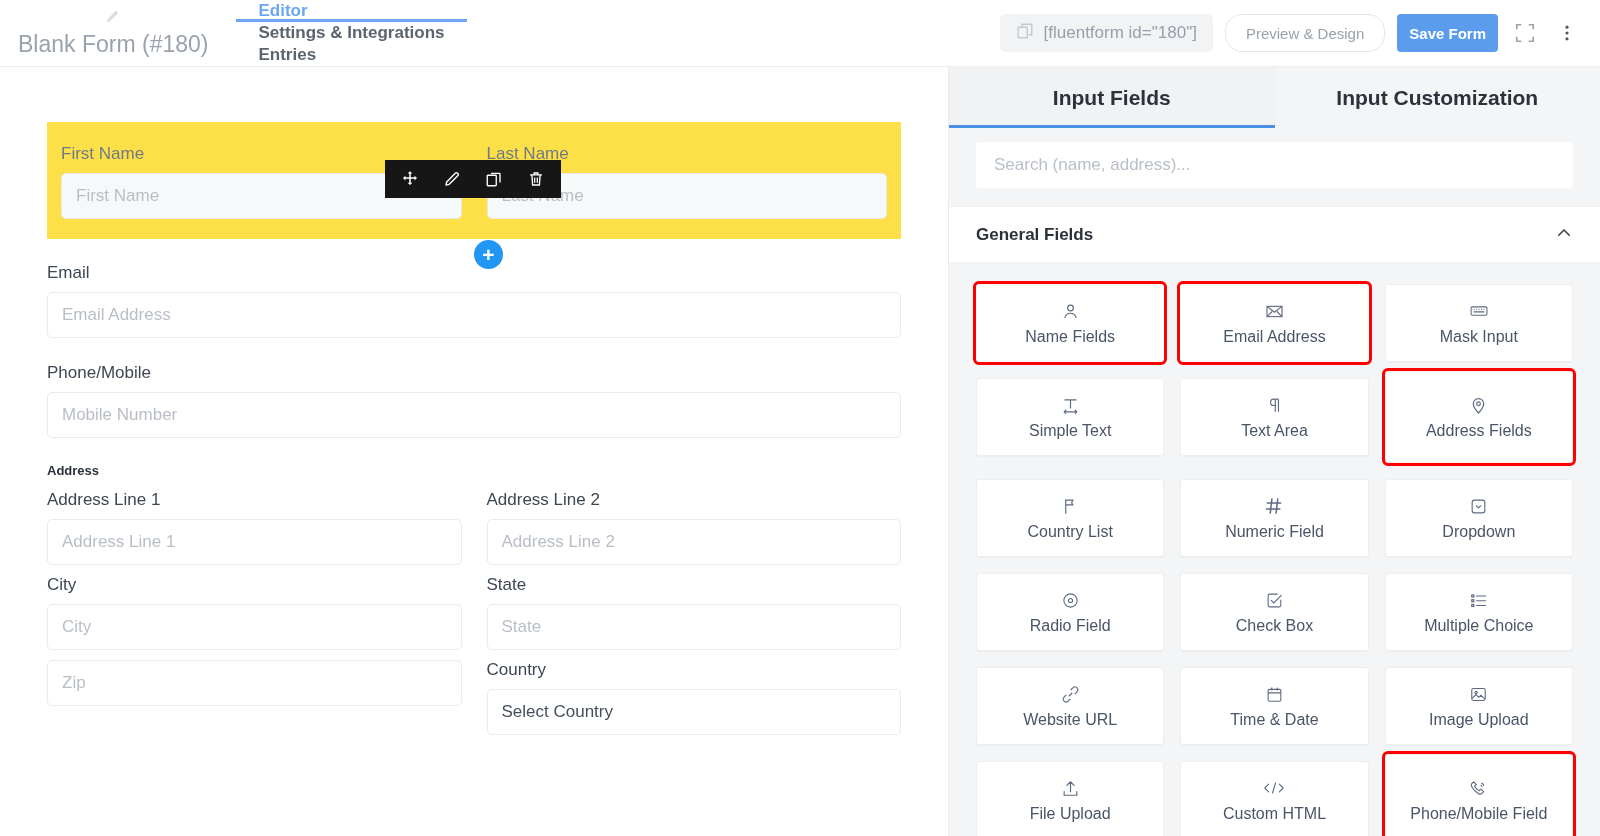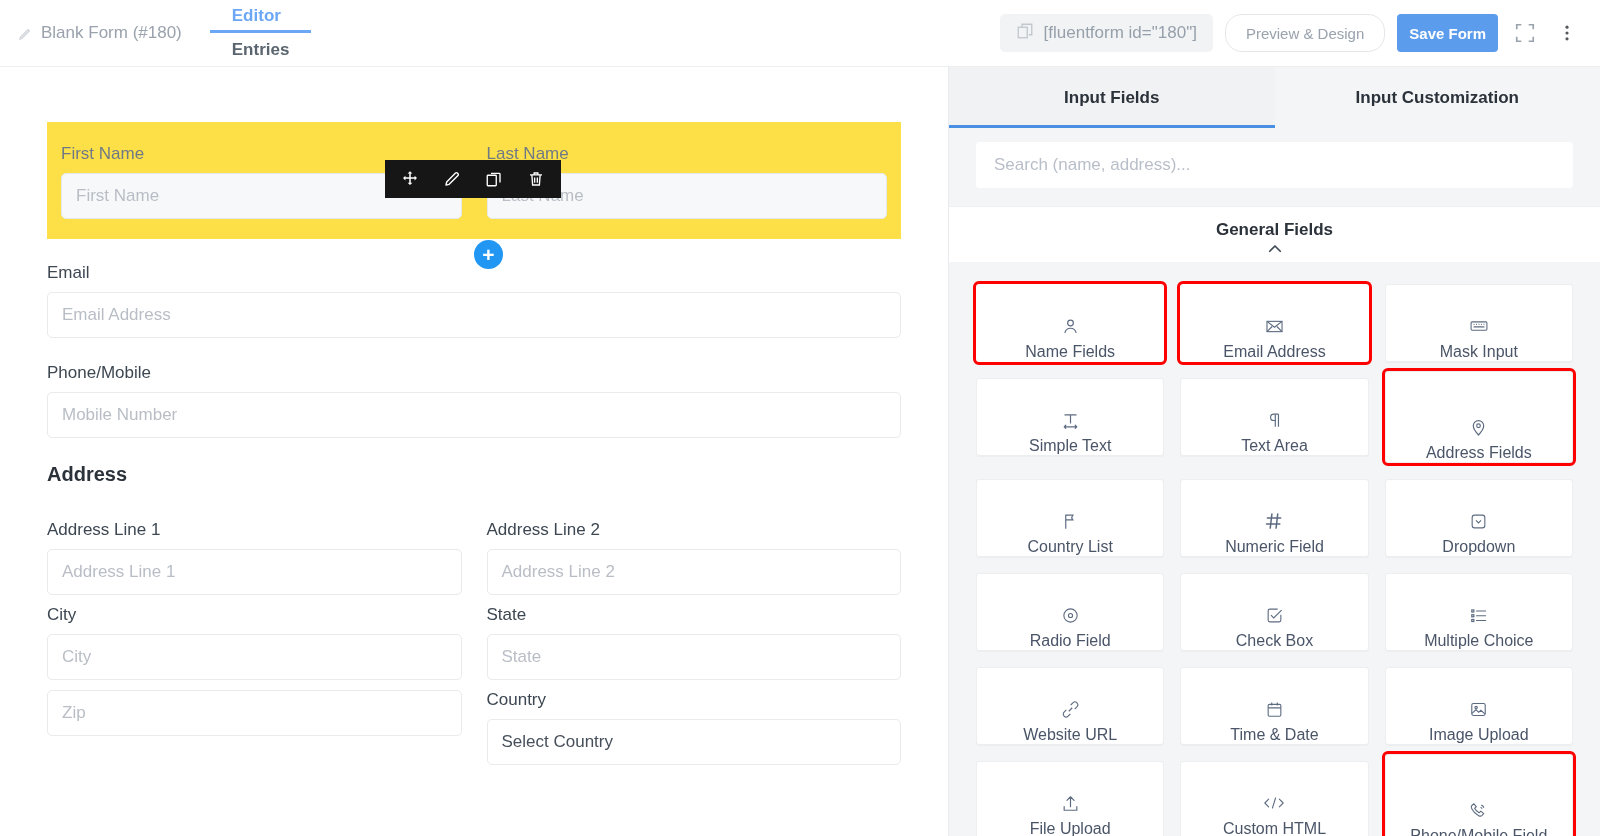--- a/index.html
+++ b/index.html
@@ -14,22 +14,23 @@
   .topbar {
     position: absolute; top: 0; left: 0;
     width: 1600px; height: 67px;
     background: #ffffff;
     border-bottom: 1px solid #eceef0;
     display: flex; align-items: center;
   }
   .form-title {
     display: flex; align-items: center; gap: 8px;
     margin-left: 18px;
-    color: #9aa2ad; font-size: 17px;
+    color: #9aa2ad; font-size: 23px;
     white-space: nowrap;
+    flex-direction: column;
   }
   .pencil-glyph {
     display: inline-block; width: 15px; height: 15px;
     position: relative; opacity: .6;
   }
   .pencil-glyph svg { display:block; }
 
   .main-nav { display: flex; align-items: stretch; height: 67px; margin-left: 28px; flex-direction: column; }
   .nav-tab {
     display: flex; align-items: center;
@@ -125,73 +126,72 @@
   .add-btn {
     position: absolute; left: 427px; top: 118px;
     width: 29px; height: 29px; border-radius: 50%;
     background: #2196f3; color: #fff;
     display: flex; align-items: center; justify-content: center;
     font-size: 21px; line-height: 1; z-index: 7; cursor: pointer;
     font-weight: bold;
   }
 
   .addr-group-title {
-    font-size: 20px; font-weight: bold; color: #2b323a;
-    margin-bottom: 34px; display: block;
+    font-size: 13px; font-weight: bold; color: #2b323a;
+    margin-bottom: 12px; display: block;
   }
   .addr-sub { margin-bottom: 10px; }
 
   
   .panel {
     position: absolute; top: 67px; left: 948px;
     width: 652px; height: 769px;
     background: #f4f5f7;
     border-left: 1px solid #e9ebee;
     overflow: hidden;
   }
   .panel-tabs {
     display: flex; height: 61px; background: #f4f5f7;
   }
   .panel-tab {
     flex: 1 1 0; display: flex; align-items: center; justify-content: center;
-    font-size: 17px; font-weight: bold; color: #2b323a;
+    font-size: 21px; font-weight: bold; color: #2b323a;
     cursor: pointer; position: relative;
   }
   .panel-tab.active { background: #f1f2f4; }
   .panel-tab.active::after {
     content: ""; position: absolute; left: 0; right: 0; bottom: 0;
     height: 3px; background: #4a90e2;
   }
   .panel-search-wrap { padding: 14px 27px 18px 27px; background: #f4f5f7; }
   .panel-search {
     width: 100%; height: 46px;
     background: #fff; border: 1px solid #fff; border-radius: 3px;
     padding: 0 17px; font-size: 17px; color: #3d4752;
     font-family: "Liberation Sans", sans-serif; outline: none;
   }
   .panel-search::placeholder { color: #b9bfc8; }
 
   .section-head {
     background: #ffffff;
     height: 56px; display: flex; align-items: center;
-    padding: 0 27px; justify-content: flex-end;
+    padding: 0 27px; justify-content: space-between;
     border-top: 1px solid #edeff1;
-    flex-direction: column;
   }
   .section-head .title { font-size: 17px; font-weight: bold; color: #2b323a; }
   .chev { color: #556; }
 
   .fields-grid {
     display: grid; grid-template-columns: repeat(3, 1fr);
     gap: 16px 16px; padding: 22px 27px 20px 27px;
   }
   .field-card {
     background: #fff; border: 1px solid #eceef0; border-radius: 3px;
     height: 78px;
-    display: flex; flex-direction: column; align-items: center; justify-content: flex-end;
+    display: flex; flex-direction: column; align-items: center; justify-content: center;
     gap: 6px; cursor: pointer;
     box-shadow: 0 1px 1px rgba(0,0,0,.03);
     position: relative;
   }
   .field-card .fc-icon { color: #5d6b81; height: 22px; display: flex; align-items: center; }
   .field-card .fc-label { font-size: 16px; color: #4a5568; white-space: nowrap; }
   .field-card.hl {
     outline: 3px solid #ff0000; outline-offset: 0px;
     border-color: transparent;
   }
@@ -212,20 +212,23 @@
       </svg>
     </span>
     <span>Blank Form (#180)</span>
   </div>
 
   <div class="main-nav">
     <div class="nav-tab active">
       <span>Editor</span>
     </div>
     <div class="nav-tab">
+      <span>Settings &amp; Integrations</span>
+    </div>
+    <div class="nav-tab">
       <span>Entries</span>
     </div>
   </div>
 
   <div class="topbar-right">
     <div class="shortcode">
       <span>
         <svg width="18" height="18" viewBox="0 0 24 24" fill="none" stroke="#c3c8ce" stroke-width="1.8">
           <rect x="3" y="7" width="12" height="14"></rect>
           <path d="M8 7V3h13v14h-4"></path>

